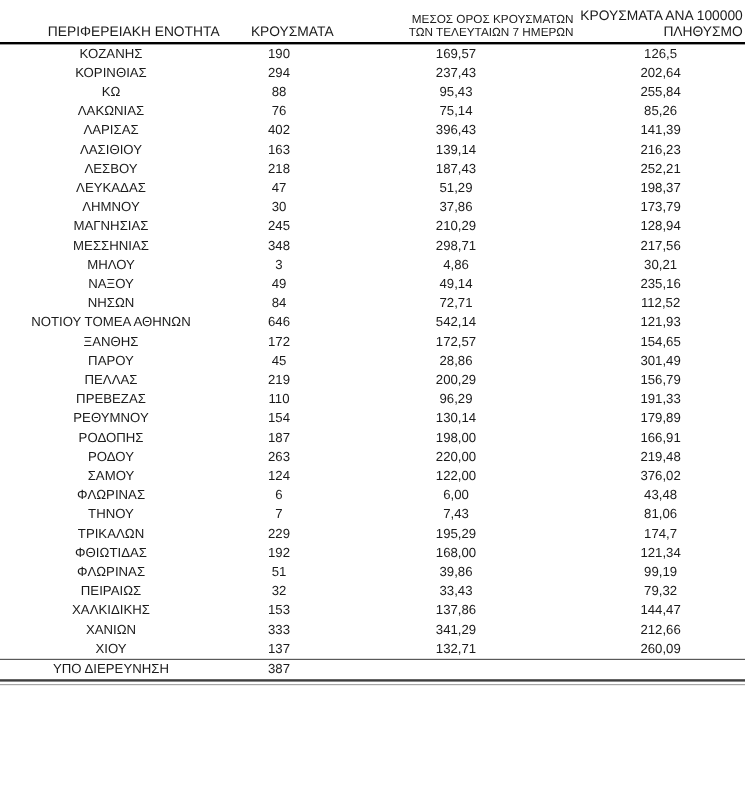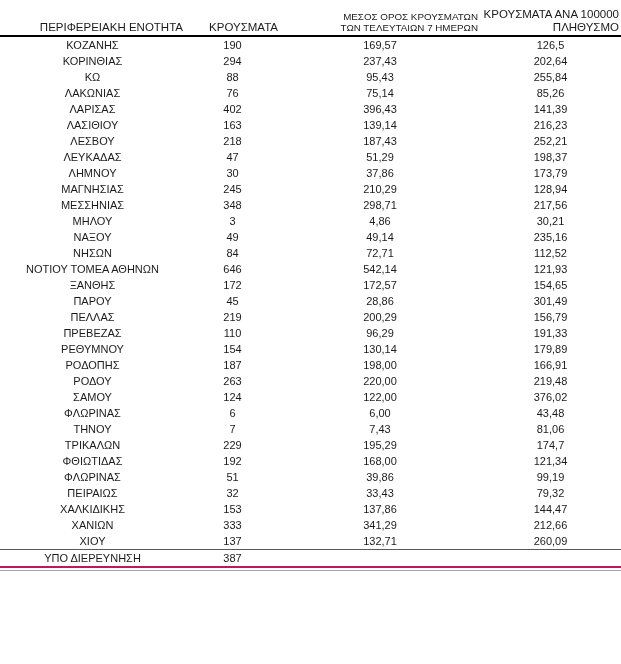--- a/index.html
+++ b/index.html
@@ -52,21 +52,21 @@
     line-height: 14px;
     height: 16px;
     padding: 0 2px;
     text-align: center;
     white-space: nowrap;
     overflow: hidden;
     color: #1b1b1b;
   }
   tbody tr.footer-row td {
     border-top: 1px solid #595959;
-    border-bottom: 2px solid #be185d;
+    border-bottom: 2px solid #404040;
   }
   .bottom-rule {
     width: 621px;
     height: 1px;
     background: #a6a6a6;
     margin-top: 2px;
   }
 </style>
 </head>
 <body>

